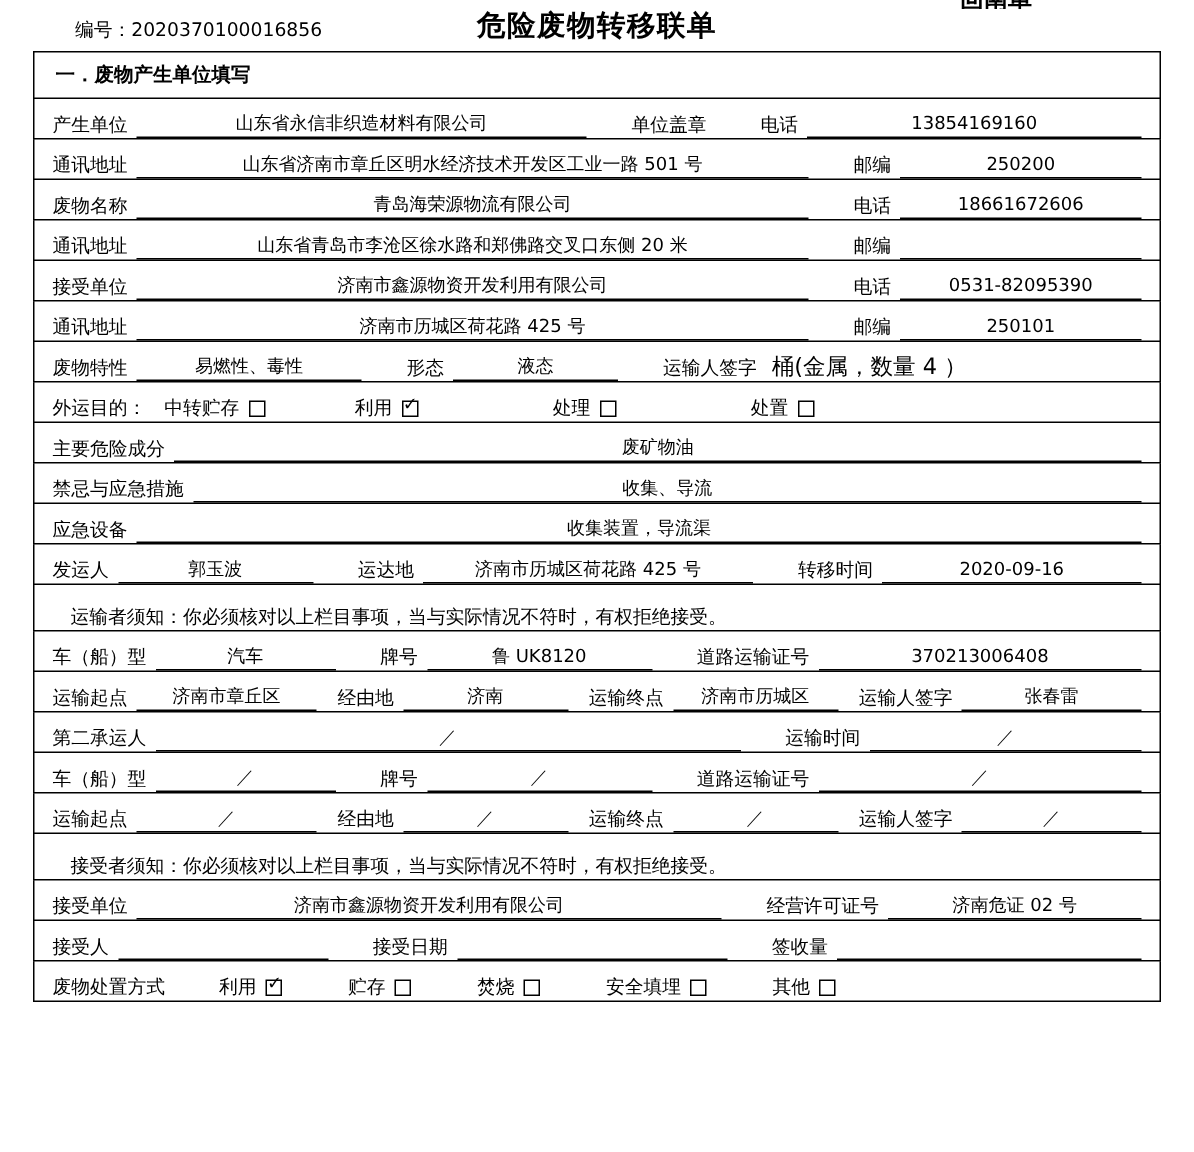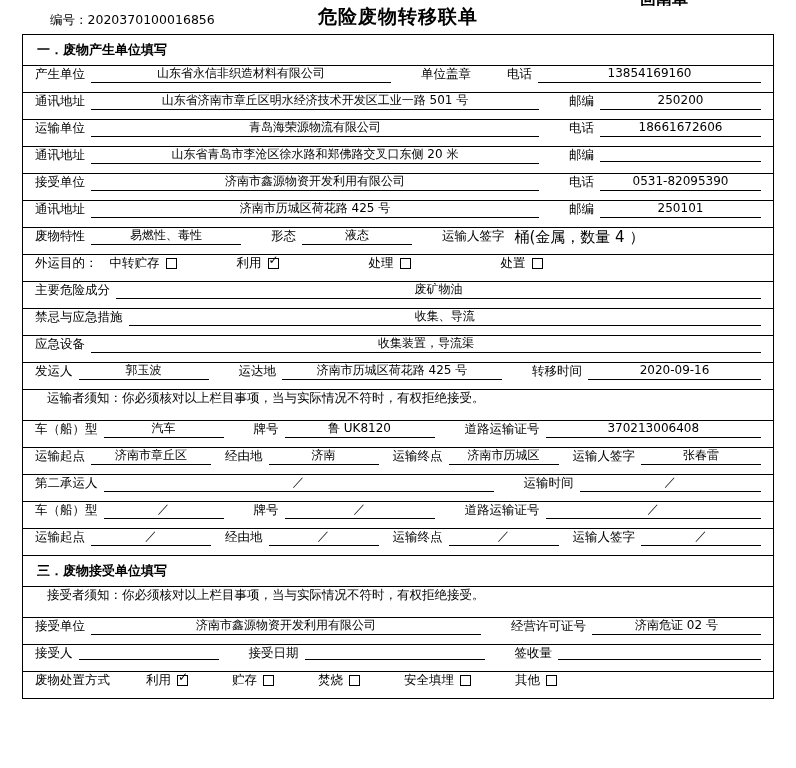--- a/index.html
+++ b/index.html
@@ -73,21 +73,21 @@
     padding: 4px 10px 4px 14px !important;
     height: 22px;
   }
   .row {
     height: 26px;
     position: relative;
     padding: 0 !important;
   }
   .rowinner {
     display: flex;
-    align-items: flex-start;
+    align-items: flex-end;
     height: 100%;
     padding: 0 12px;
     box-sizing: border-box;
     white-space: nowrap;
   }
   .lbl {
     flex: 0 0 auto;
     font-size: 12.5px;
     padding-right: 6px;
   }
@@ -183,21 +183,21 @@
         <span class="gap-lg"></span>
         <span class="lbl">邮编</span>
         <span class="val grow">250200</span>
       </div>
     </td>
         </tr>
 
     <tr>
           <td class="row">
       <div class="rowinner">
-        <span class="lbl">运输单位</span>
+        <span class="lbl">废物名称</span>
         <span class="val" style="width:448px">青岛海荣源物流有限公司</span>
         <span class="gap-lg"></span>
         <span class="lbl">电话</span>
         <span class="val grow">18661672606</span>
       </div>
     </td>
         </tr>
 
     <tr>
           <td class="row">
@@ -407,23 +407,20 @@
         <span class="gap"></span>
         <span class="lbl">运输终点</span>
         <span class="val" style="width:110px">／</span>
         <span class="gap"></span>
         <span class="lbl">运输人签字</span>
         <span class="val grow">／</span>
       </div>
     </td>
         </tr>
 
-    <tr>
-          <td class="section-head">三．废物接受单位填写</td>
-        </tr>
 
     <tr>
           <td class="row" style="height:30px">
       <div class="rowinner">
         <span class="notice">接受者须知：你必须核对以上栏目事项，当与实际情况不符时，有权拒绝接受。</span>
       </div>
     </td>
         </tr>
 
     <tr>

